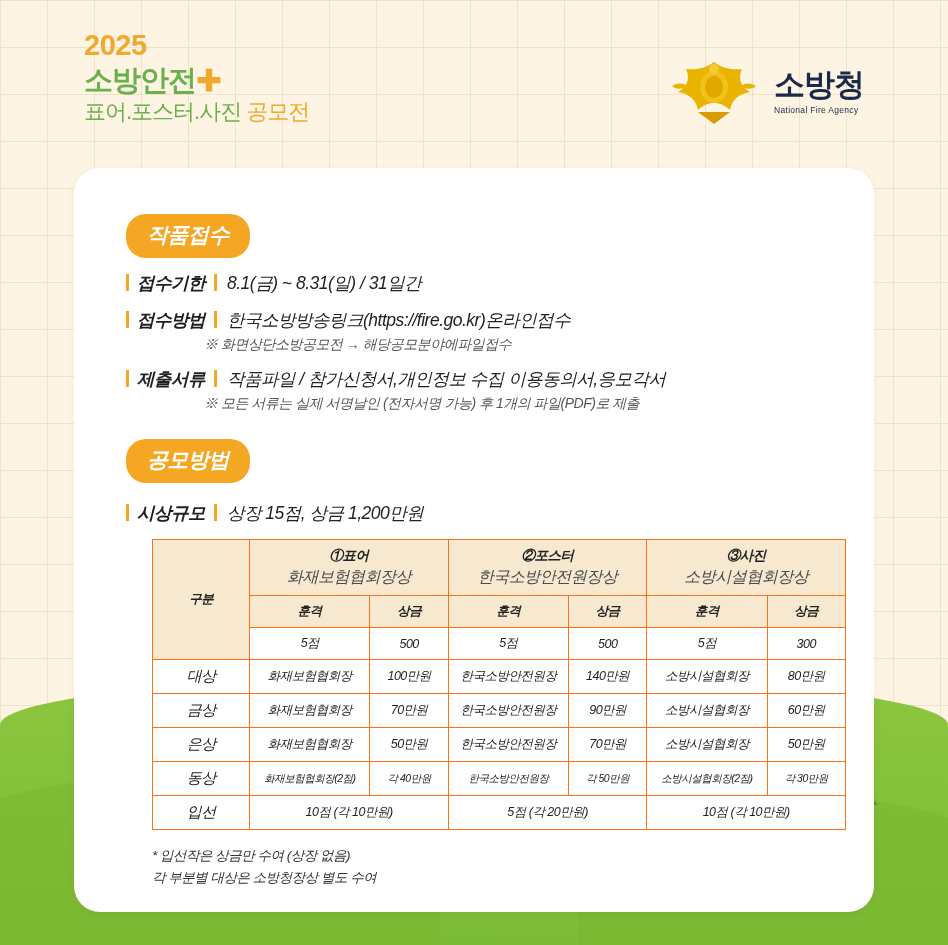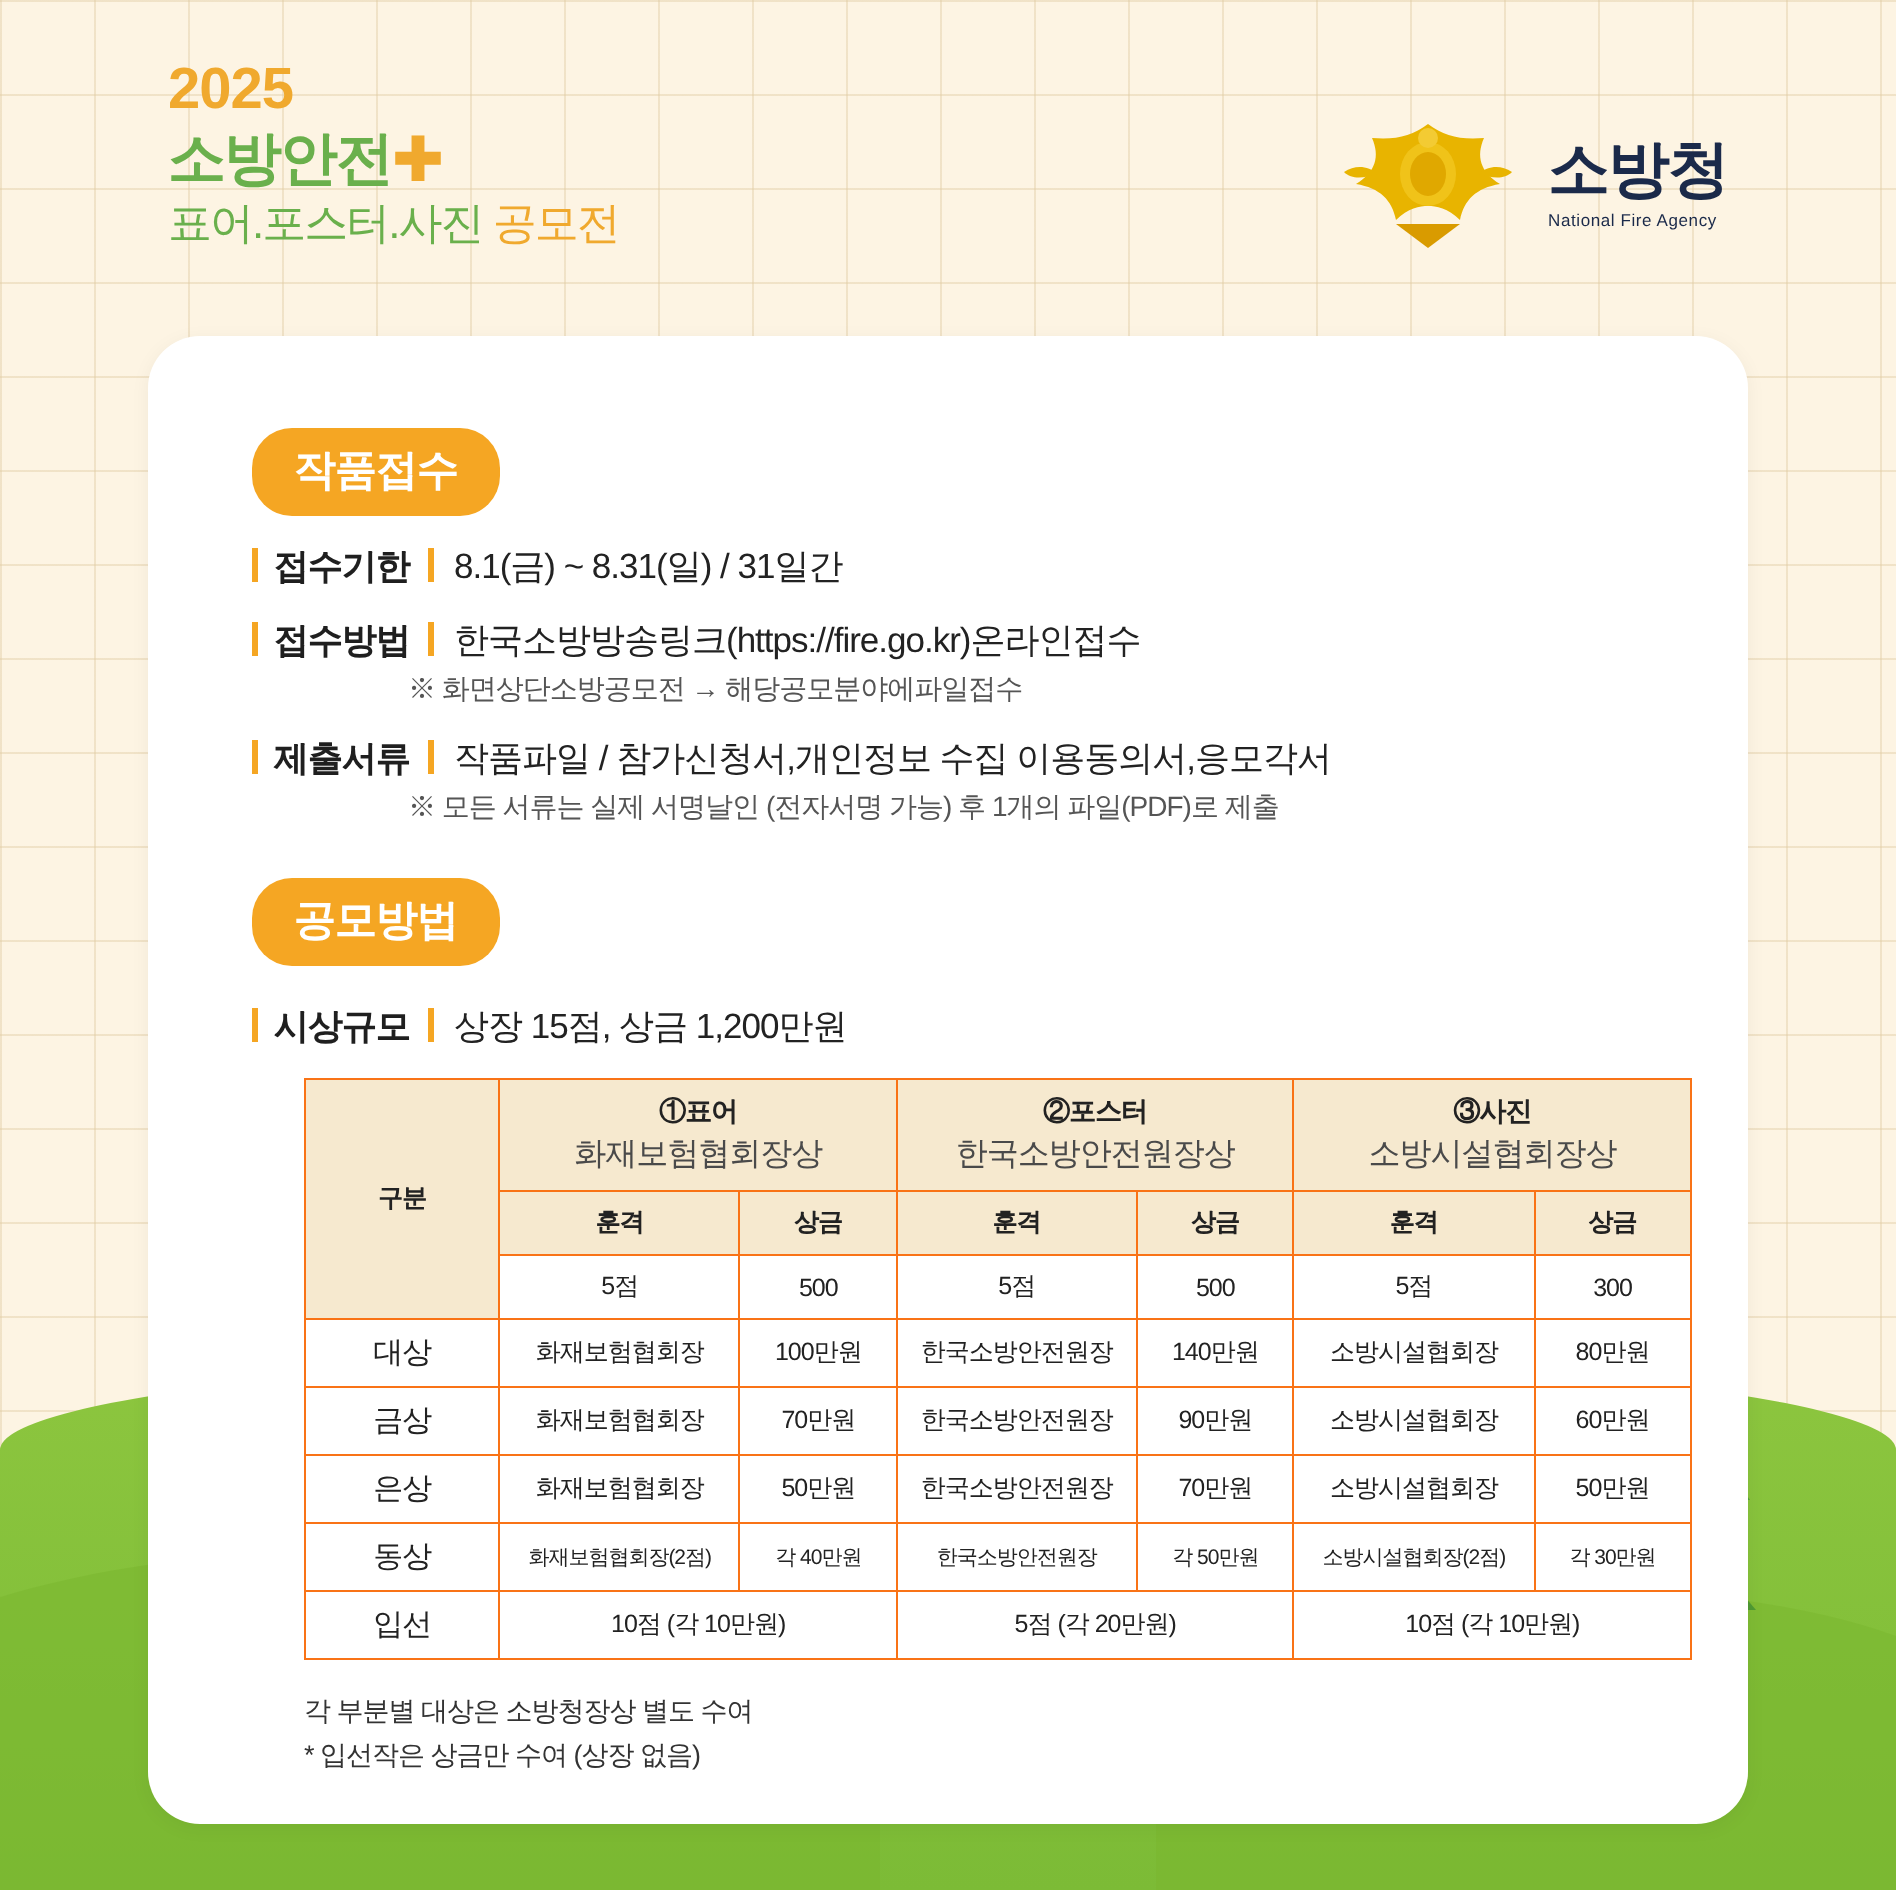--- a/index.html
+++ b/index.html
@@ -139,20 +139,21 @@
     color: #fff;
     font-size: 21px;
     font-weight: bold;
     letter-spacing: -.5px;
     padding: 7px 21px 9px;
     border-radius: 20px;
   }
 
   .pad {
     padding: 46px 52px 0 52px;
+    font-style: italic;
   }
 
   .row {
     display: flex;
     align-items: flex-start;
     margin-top: 13px;
     font-size: 17.5px;
     color: #222;
     letter-spacing: -.5px;
   }
@@ -406,18 +407,18 @@
         <tr>
           <td class="rowhead">입선</td>
           <td colspan="2">10점 (각 10만원)</td>
           <td colspan="2">5점 (각 20만원)</td>
           <td colspan="2">10점 (각 10만원)</td>
         </tr>
       </tbody>
     </table>
 
     <div class="footnotes">
+      <div>* 입선작은 상금만 수여 (상장 없음)</div>
       <div>각 부분별 대상은 소방청장상 별도 수여</div>
-      <div>* 입선작은 상금만 수여 (상장 없음)</div>
     </div>
 
   </div>
 </div>
 
 </body></html>

